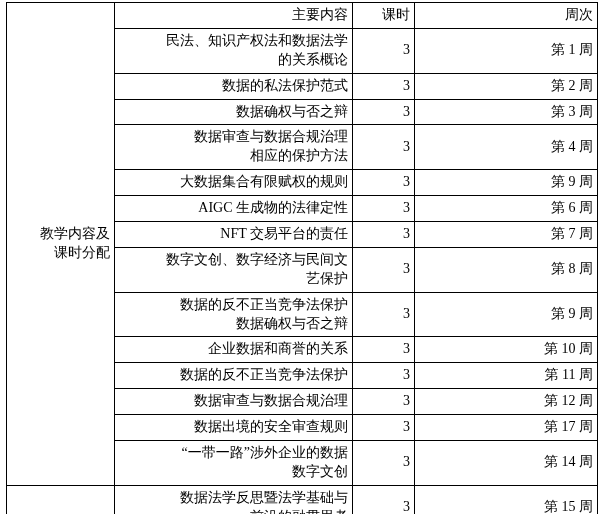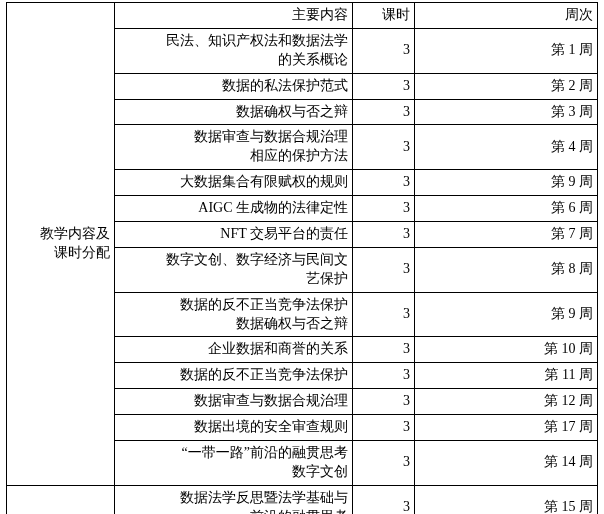--- a/index.html
+++ b/index.html
@@ -178,21 +178,21 @@
       </tr>
 
       <tr>
         <td class="topic">数据出境的安全审查规则</td>
         <td class="hours">3</td>
         <td class="week">第 17 周</td>
       </tr>
 
       <tr>
         <td class="topic">
-          <div>“一带一路”前沿的融贯思考</div>
+          <div>“一带一路”涉外企业的数据</div>
           <div>数字文创</div>
         </td>
         <td class="hours">3</td>
         <td class="week">第 14 周</td>
       </tr>
 
       <tr>
         <td class="label-cell">&nbsp;</td>
         <td class="topic">
           <div>数据法学反思暨法学基础与</div>

